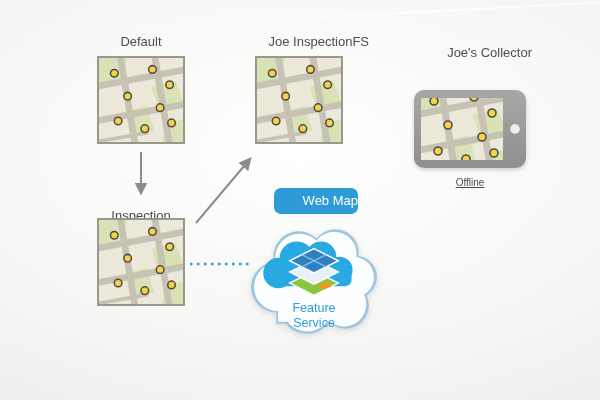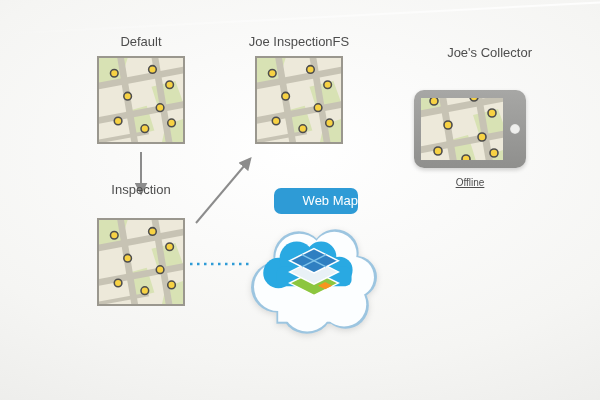--- a/index.html
+++ b/index.html
@@ -13,22 +13,22 @@
   .bg-line {
     position:absolute; left:-20px; top:34px; width:660px; height:2px;
     background: linear-gradient(to right, rgba(255,255,255,0.0), rgba(255,255,255,0.95));
     transform: rotate(-3deg); transform-origin:left center; pointer-events:none;
   }
 
   .connectors { position:absolute; left:0; top:0; z-index:1; pointer-events:none; }
 
   .node-label { position:absolute; z-index:2; color:#4d4d4d; font-size:13px; text-align:center; }
   .label-default    { left:97px;  top:34px;  width:88px; }
-  .label-joefs      { left:229px; top:34px;  width:140px; }
-  .label-inspection { left:97px;  top:182px; width:88px; }
+  .label-joefs      { left:229px; top:34px;  width:140px;text-align:right; }
+  .label-inspection { left:97px;  top:208px; width:88px; }
 
   .map {
     position:absolute; z-index:2; display:block;
     width:88px; height:88px; border:2px solid #9a978e; background:#EDE9DA;
   }
   .map-default    { left:97px;  top:56px; }
   .map-joefs      { left:255px; top:56px; }
   .map-inspection { left:97px;  top:218px; }
 
   .collector-title {
@@ -183,14 +183,18 @@
 
     <g stroke="#FFFFFF" stroke-width="1.4">
       <polygon points="65,58 89,70 65,82 41,70" fill="#8CC63F"></polygon>
       <polygon points="65,62 73,66 65,70 57,66" fill="#F7941E" stroke="none"></polygon>
       <polygon points="76,69 83,72.5 76,76 69,72.5" fill="#F7941E" stroke="none"></polygon>
       <polygon points="65,47 89,59 65,71 41,59" fill="#E9F1F6"></polygon>
       <polygon points="65,36 89,48 65,60 41,48" fill="#2F7FC1"></polygon>
       <path d="M53,42 L77,54 M77,42 L53,54" fill="none" stroke="#7FC3EA" stroke-width="1.3"></path>
     </g>
   </svg>
+  <div class="feature-service-label">
+    <span>Feature</span>
+    <span>Service</span>
+  </div>
 
 </div>
 
 </body></html>

